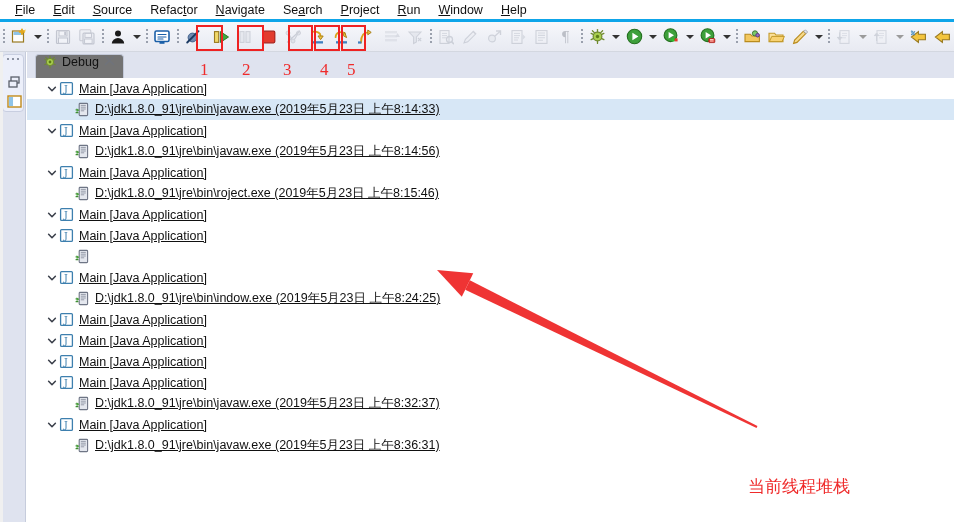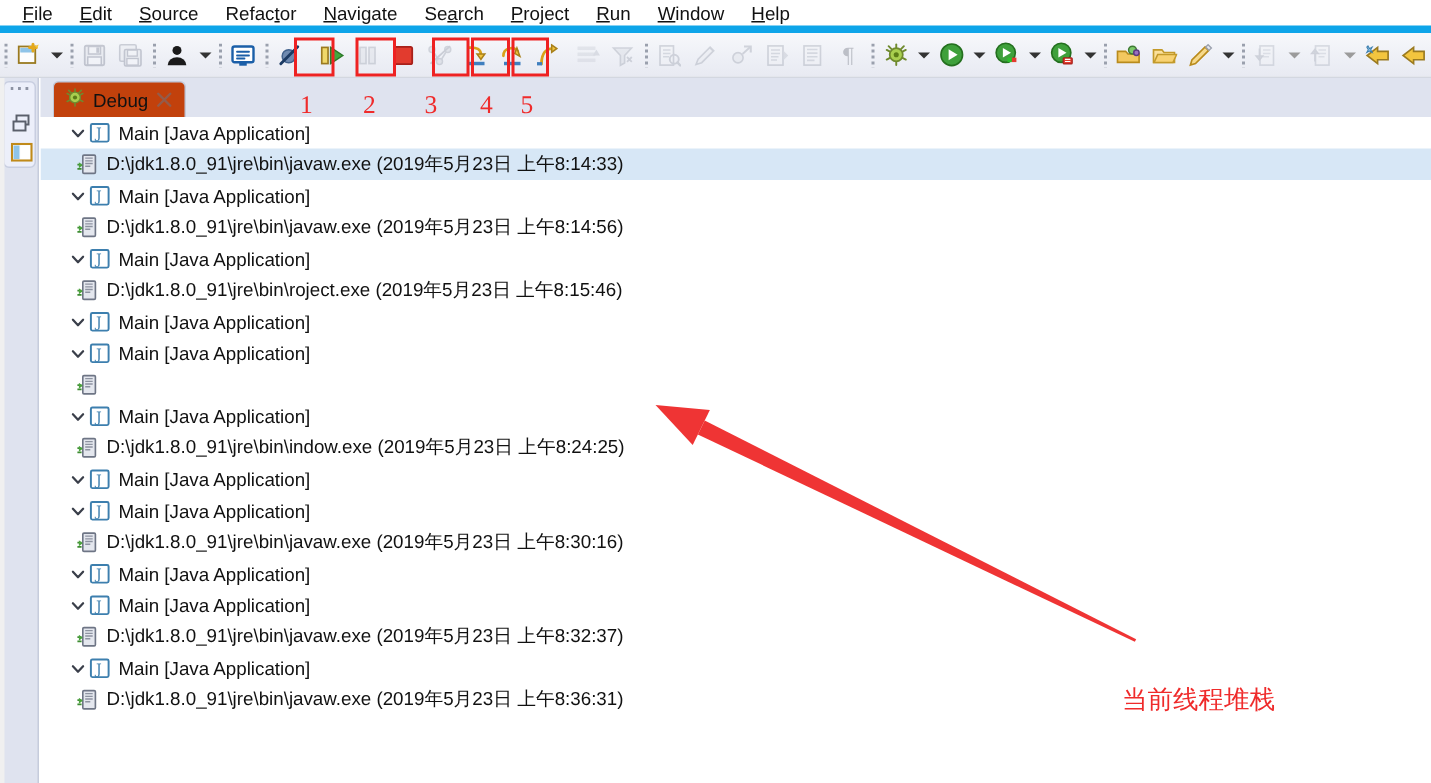--- a/index.html
+++ b/index.html
@@ -8,21 +8,21 @@
     background:#ffffff;
     font-family:"Liberation Sans","DejaVu Sans",sans-serif;
     font-size:12px;color:#000;
     -webkit-font-smoothing:antialiased;
   }
   #app{position:relative;width:954px;height:522px;}
 
   
   .menubar{
     position:absolute;left:0;top:0;width:954px;height:22px;
-    background:#ffffff;border-bottom:5px solid #0ea5e9;
+    background:#ffffff;border-bottom:3px solid #0ea5e9;
     display:flex;align-items:center;padding-left:6px;box-sizing:border-box;
   }
   .menu-item{
     font-size:12.5px;color:#111;padding:2px 9px;cursor:default;white-space:nowrap;
   }
   .menu-item u{text-decoration:underline;}
 
   
   .toolbar{
     position:absolute;left:0;top:22px;width:954px;height:30px;
@@ -84,51 +84,52 @@
   .viewtabs{
     position:absolute;left:27px;top:52px;width:927px;height:26px;
     background:#ffffff;
   }
   .tabstrip-bg{
     position:absolute;left:0;top:0;width:100%;height:26px;
     background:#dfe3ef;
   }
   .tab{
     position:absolute;left:8px;top:2px;height:24px;
-    background:#c2410c;
+    background:#737373;
     border:1px solid #c2c8d8;border-bottom:none;
     border-top-left-radius:4px;border-top-right-radius:4px;
-    display:flex;align-items:center;gap:5px;padding:0 8px 0 7px;box-sizing:border-box;
+    display:flex;align-items:flex-start;gap:5px;padding:0 8px 0 7px;box-sizing:border-box;
   }
   .tab-label{font-size:12.5px;color:#111;}
   .tab-close{width:11px;height:11px;opacity:.55;}
 
   
   .tree{
     position:absolute;left:27px;top:78px;width:927px;height:444px;
     background:#ffffff;overflow:hidden;
   }
   .row{
     position:relative;height:21px;display:flex;align-items:center;
     white-space:nowrap;box-sizing:border-box;
   }
   .row.sel{background:#d7e7f6;}
   .twisty{
     width:14px;height:21px;display:flex;align-items:center;justify-content:center;flex:0 0 auto;
   }
   .row-icon{width:16px;height:16px;flex:0 0 auto;margin-right:4px;}
-  .row-text{font-size:12.5px;color:#111;}
+  .row-text{font-size:12.5px;color:#111;text-decoration:underline;}
   .lvl0{padding-left:18px;}
-  .lvl1{padding-left:24px;}
+  .lvl1{padding-left:48px;}
 
   
   .anno{position:absolute;left:0;top:0;width:954px;height:522px;pointer-events:none;z-index:50;}
   .caption{
     position:absolute;color:#ef2b2b;font-size:17px;white-space:nowrap;z-index:51;
     font-family:Liberation Serif, serif;
+    margin-top:20px;
   }
 
   
   .edge{position:absolute;left:0;top:52px;width:3px;height:470px;background:#f0f0f0;}
 </style>
 </head>
 <body>
 
 <div id="app">
 
@@ -594,29 +595,20 @@
           <svg width="10" height="10" viewBox="0 0 10 10">
             <path d="M1.6 3.2 L5 6.8 L8.4 3.2" fill="none" stroke="#3a3f4a" stroke-width="1.5" stroke-linecap="round" stroke-linejoin="round"></path>
           </svg>
         </span>
         <span class="row-icon"><svg width="15" height="15" viewBox="0 0 15 15">
             <rect x="1.6" y="1.6" width="11.8" height="11.8" rx="1" fill="#ffffff" stroke="#3d7fae" stroke-width="1.3"></rect>
             <text x="5" y="11" font-family="DejaVu Serif,serif" font-size="9.5" fill="#3d7fae">J</text>
           </svg></span>
         <span class="row-text">Main [Java Application]</span>
       </div>
-      <div class="row lvl1">
-        <span class="row-icon"><svg width="15" height="15" viewBox="0 0 15 15">
-            <rect x="4.2" y="1.4" width="8.4" height="12.2" rx=".8" fill="#e4e7ee" stroke="#6e7585" stroke-width="1.1"></rect>
-            <path d="M5.8 3.4h5 M5.8 5.2h5 M5.8 7h5 M5.8 8.8h3.4" stroke="#8d93a1" stroke-width=".9"></path>
-            <path d="M0.6 7.8 L3.4 7.8 M0.6 10.6 L3.4 10.6" stroke="#3e8c33" stroke-width="1.2"></path>
-            <path d="M1.6 6.2 l2.6 2 -2.6 2z" fill="#4ca33e"></path>
-          </svg></span>
-        <span class="row-text">D:\jdk1.8.0_91\jre\bin\javaw.exe (2019年5月23日 上午8:30:16)</span>
-      </div>
       <div class="row lvl0">
         <span class="twisty">
           <svg width="10" height="10" viewBox="0 0 10 10">
             <path d="M1.6 3.2 L5 6.8 L8.4 3.2" fill="none" stroke="#3a3f4a" stroke-width="1.5" stroke-linecap="round" stroke-linejoin="round"></path>
           </svg>
         </span>
         <span class="row-icon"><svg width="15" height="15" viewBox="0 0 15 15">
             <rect x="1.6" y="1.6" width="11.8" height="11.8" rx="1" fill="#ffffff" stroke="#3d7fae" stroke-width="1.3"></rect>
             <text x="5" y="11" font-family="DejaVu Serif,serif" font-size="9.5" fill="#3d7fae">J</text>
           </svg></span>

